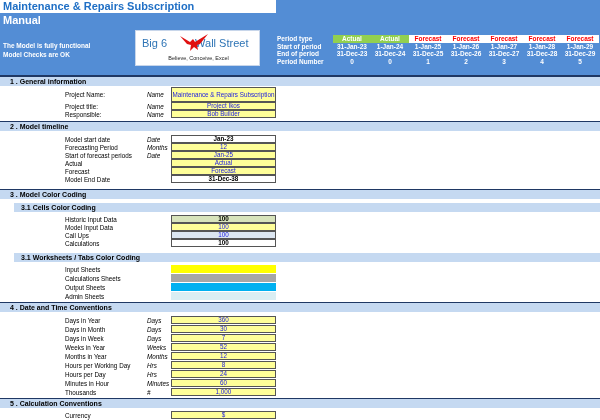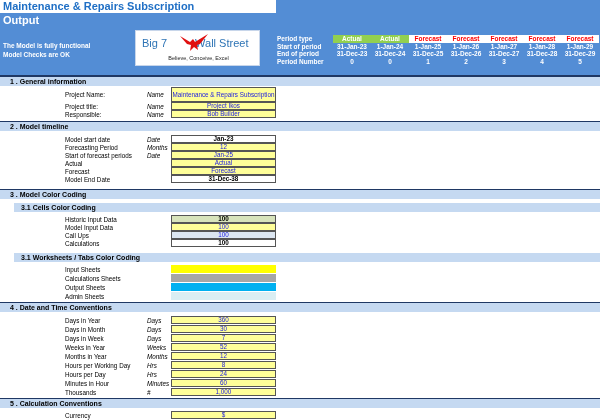--- a/index.html
+++ b/index.html
@@ -42,27 +42,27 @@
     .cell.big { height: 15px; line-height: 13px; }
     .swatch { position: absolute; left: 171px; width: 105px; height: 8px; }
   </style>
 </head>
 <body>
 
 <div class="hdr">
   <div class="title-bar">
     <div class="title">Maintenance &amp; Repairs Subscription</div>
   </div>
-  <div class="subtitle">Output</div>
+  <div class="subtitle">Manual</div>
   <div class="status1">The Model is fully functional</div>
   <div class="status2">Model Checks are OK</div>
 
   <div class="logo">
     <div class="logo-main">
-      <span>Big 7</span><span class="gap"></span><span>Wall Street</span>
+      <span>Big 6</span><span class="gap"></span><span>Wall Street</span>
     </div>
     <svg class="logo-bird" viewBox="0 0 32 20">
       <path d="M2 3 L12 9 L15 6 L17 9 L30 1 L22 11 L19 12 L20 17 L16 14 L12 18 L13 12 L9 11 Z" fill="#e01010"></path>
     </svg>
     <div class="logo-tag">Believe, Conceive, Excel</div>
   </div>
 
   <div class="per-labels">
     <div>Period type</div>
     <div>Start of period</div>

